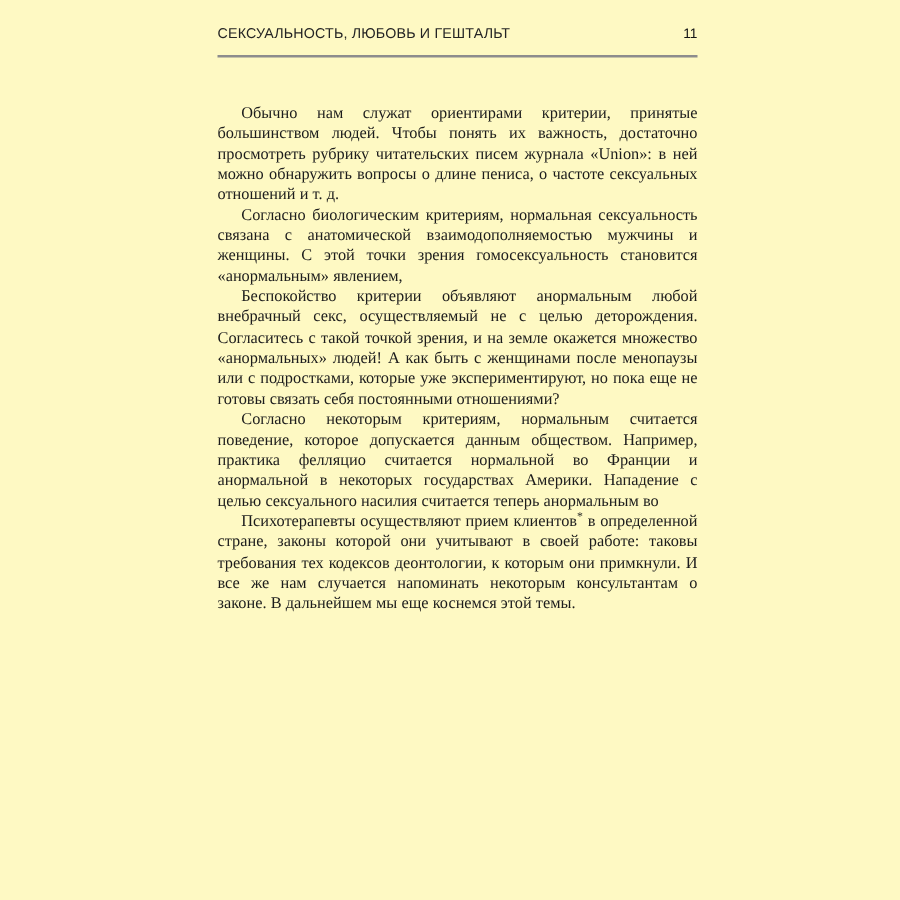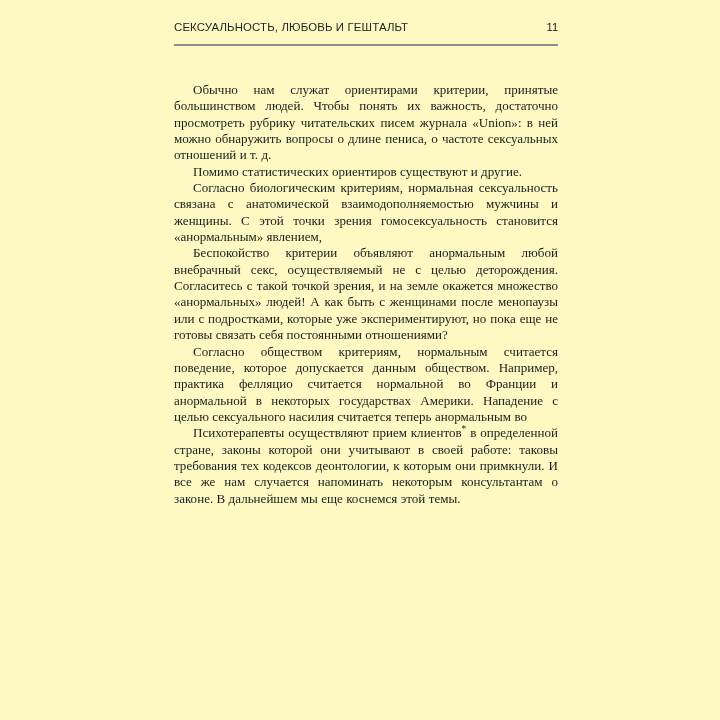--- a/index.html
+++ b/index.html
@@ -94,20 +94,19 @@
 
   <div class="running-head">
     <span class="running-head-title">СЕКСУАЛЬНОСТЬ, ЛЮБОВЬ И ГЕШТАЛЬТ</span>
     <span class="running-head-folio">11</span>
   </div>
 
   <div class="head-rule"></div>
 
   <div class="textblock">
     <p class="para">Обычно нам служат ориентирами критерии, принятые большинством людей. Чтобы понять их важность, достаточно просмотреть рубрику читательских писем журнала «Union»: в ней можно обнаружить вопросы о длине пениса, о частоте сексуальных отношений и т. д.</p>
-    <p class="para">Помимо статистических ориентиров существуют и другие.</p>
     <p class="para">Согласно <b>биологическим критериям</b>, нормальная сексуальность связана с анатомической взаимодополняемостью мужчины и женщины. С этой точки зрения гомосексуальность становится «анормальным» явлением,</p>
     <p class="para"><b>Беспокойство критерии</b> объявляют анормальным любой внебрачный секс, осуществляемый не с целью деторождения. Согласитесь с такой точкой зрения, и на земле окажется множество «анормальных» людей! А как быть с женщинами после менопаузы или с подростками, которые уже экспериментируют, но пока еще не готовы связать себя постоянными отношениями?</p>
-    <p class="para">Согласно <b>обществом критериям</b>, нормальным считается поведение, которое допускается данным обществом. Например, практика фелляцио считается нормальной во Франции и анормальной в некоторых государствах Америки. Нападение с целью сексуального насилия считается теперь анормальным во</p>
+    <p class="para">Согласно <b>некоторым критериям</b>, нормальным считается поведение, которое допускается данным обществом. Например, практика фелляцио считается нормальной во Франции и анормальной в некоторых государствах Америки. Нападение с целью сексуального насилия считается теперь анормальным во</p>
     <p class="para">Психотерапевты осуществляют прием клиентов<span class="footnote-mark">*</span> в определенной стране, законы которой они учитывают в своей работе: таковы требования тех кодексов деонтологии, к которым они примкнули. И все же нам случается напоминать некоторым консультантам о законе. В дальнейшем мы еще коснемся этой темы.</p>
   </div>
 
 </div>
 
 </body></html>

